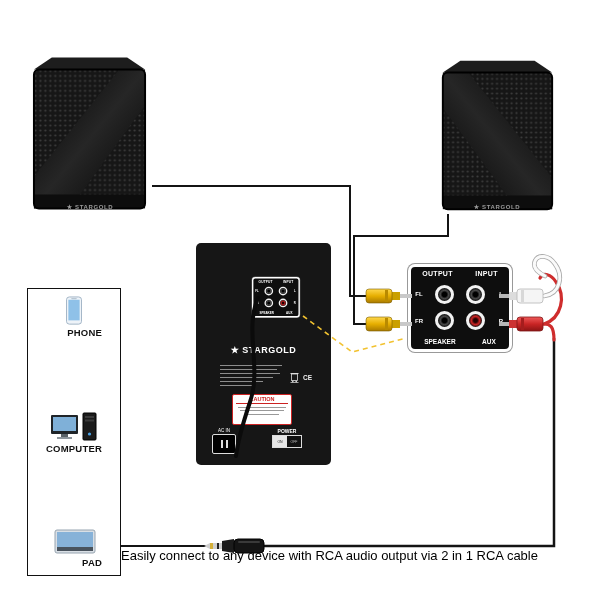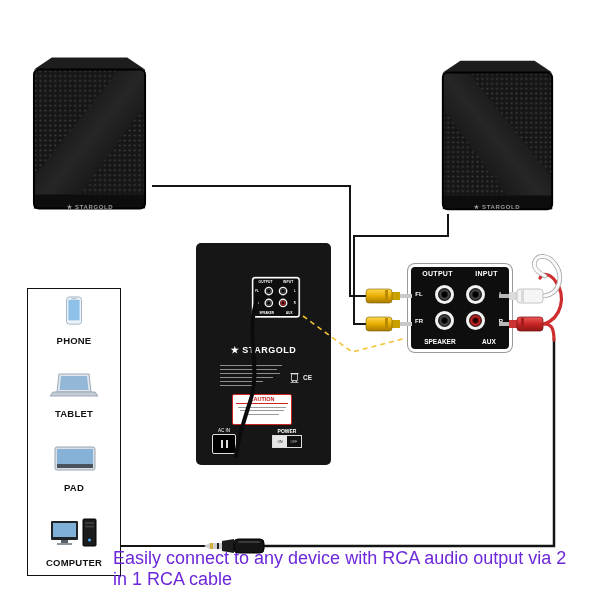--- a/index.html
+++ b/index.html
@@ -76,38 +76,38 @@
     box-shadow:0 0 0 1px #666;
   }
 
   
   .device-box{
     position:absolute;left:27px;top:288px;width:94px;height:288px;
     border:1.5px solid #111;background:#fff;z-index:1;
     display:flex;flex-direction:column;justify-content:space-between;
     align-items:center;padding:7px 2px;
   }
-  .dev{display:flex;flex-direction:column;align-items:center;gap:9px;}
+  .dev{display:flex;flex-direction:column;align-items:flex-end;gap:1px;}
   .dev svg{display:block;}
   .dev-label{font-size:9.5px;font-weight:bold;color:#111;letter-spacing:.2px;}
 
   
   #wires{position:absolute;left:0;top:0;z-index:4;pointer-events:none;}
   .wire{fill:none;stroke:#141414;stroke-width:2;}
   .wire2{fill:none;stroke:#141414;stroke-width:2.5;}
   .redc{fill:none;stroke:#cf2d2d;stroke-width:3.2;stroke-linecap:round;}
   .whitec-u{fill:none;stroke:#a8a8a8;stroke-width:4.6;stroke-linecap:round;}
   .whitec{fill:none;stroke:#fafafa;stroke-width:3;stroke-linecap:round;}
   .cord{fill:none;stroke:#0b0b0b;stroke-width:4;stroke-linecap:round;}
   .callout{fill:none;stroke:#f2c230;stroke-width:1.6;stroke-dasharray:5 4;}
 
   
   .caption{
-    position:absolute;left:113px;top:548px;width:465px;
-    font-size:18px;color:#6d28d9;z-index:1;
+    position:absolute;left:121px;top:548px;width:465px;
+    font-size:13px;color:#000000;z-index:1;
   }
 </style>
 </head>
 <body>
 
 <div class="speaker" style="left:28px;top:52px;width:124px;height:162px;">
   <svg viewBox="0 0 125 160" width="124" height="162">
     <defs>
       <pattern id="dotsA" width="5" height="5" patternUnits="userSpaceOnUse">
         <rect width="5" height="5" fill="#161616"></rect>
@@ -237,47 +237,39 @@
 <div class="device-box">
   <div class="dev">
     <svg width="56" height="30" viewBox="0 0 56 32">
       <rect x="20" y="1" width="16" height="29" rx="3" fill="#eef3f8" stroke="#9fb2c4"></rect>
       <rect x="22" y="4" width="12" height="22" fill="#8fc1e8"></rect>
       <rect x="25" y="2" width="6" height="1.4" rx=".7" fill="#b9c6d2"></rect>
     </svg>
     <div class="dev-label">PHONE</div>
   </div>
   <div class="dev">
-    <svg width="56" height="28" viewBox="0 0 56 28">
-      <polygon points="13,3 43,3 45,21 11,21" fill="#e2e8ee" stroke="#9aa8b6"></polygon>
-      <polygon points="15,5 41,5 42.5,19 13.5,19" fill="#93b7d6"></polygon>
-      <polygon points="7,21 49,21 52,25 4,25" fill="#c4cdd5" stroke="#9aa8b6"></polygon>
-    </svg>
-    <div class="dev-label">TABLET</div>
-  </div>
-  <div class="dev">
-    <svg width="56" height="28" viewBox="0 0 56 28">
-      <rect x="9" y="2" width="40" height="23" rx="2" fill="#d9dfe5" stroke="#97a4b0"></rect>
-      <rect x="11" y="4" width="36" height="15" fill="#87b2d8"></rect>
-      <rect x="11" y="19" width="36" height="4" fill="#49535d"></rect>
-    </svg>
-    <div class="dev-label">PAD</div>
-  </div>
-  <div class="dev">
     <svg width="56" height="30" viewBox="0 0 56 30">
       <rect x="5" y="3" width="27" height="19" rx="1" fill="#1f2428"></rect>
       <rect x="7" y="5" width="23" height="14" fill="#7fb0d8"></rect>
       <rect x="15" y="22" width="7" height="3" fill="#5a6268"></rect>
       <rect x="11" y="25" width="15" height="2" fill="#8d959c"></rect>
       <rect x="37" y="1" width="13" height="27" rx="1" fill="#1b1b1b" stroke="#000"></rect>
       <rect x="39" y="4" width="9" height="2" fill="#3a3a3a"></rect>
       <rect x="39" y="7.5" width="9" height="2" fill="#3a3a3a"></rect>
       <circle cx="43.5" cy="22" r="1.6" fill="#4aa3e8"></circle>
     </svg>
     <div class="dev-label">COMPUTER</div>
+  </div>
+  <div class="dev">
+    <svg width="56" height="28" viewBox="0 0 56 28">
+      <rect x="9" y="2" width="40" height="23" rx="2" fill="#d9dfe5" stroke="#97a4b0"></rect>
+      <rect x="11" y="4" width="36" height="15" fill="#87b2d8"></rect>
+      <rect x="11" y="19" width="36" height="4" fill="#49535d"></rect>
+    </svg>
+    <div class="dev-label">PAD</div>
   </div>
 </div>
 
 <svg id="wires" width="600" height="600" viewBox="0 0 600 600">
   <defs>
     <linearGradient id="ygrad" x1="0" y1="0" x2="0" y2="1">
       <stop offset="0" stop-color="#ffd84d"></stop>
         <stop offset=".5" stop-color="#e6ae00"></stop>
         <stop offset="1" stop-color="#a87900"></stop>
     </linearGradient>

